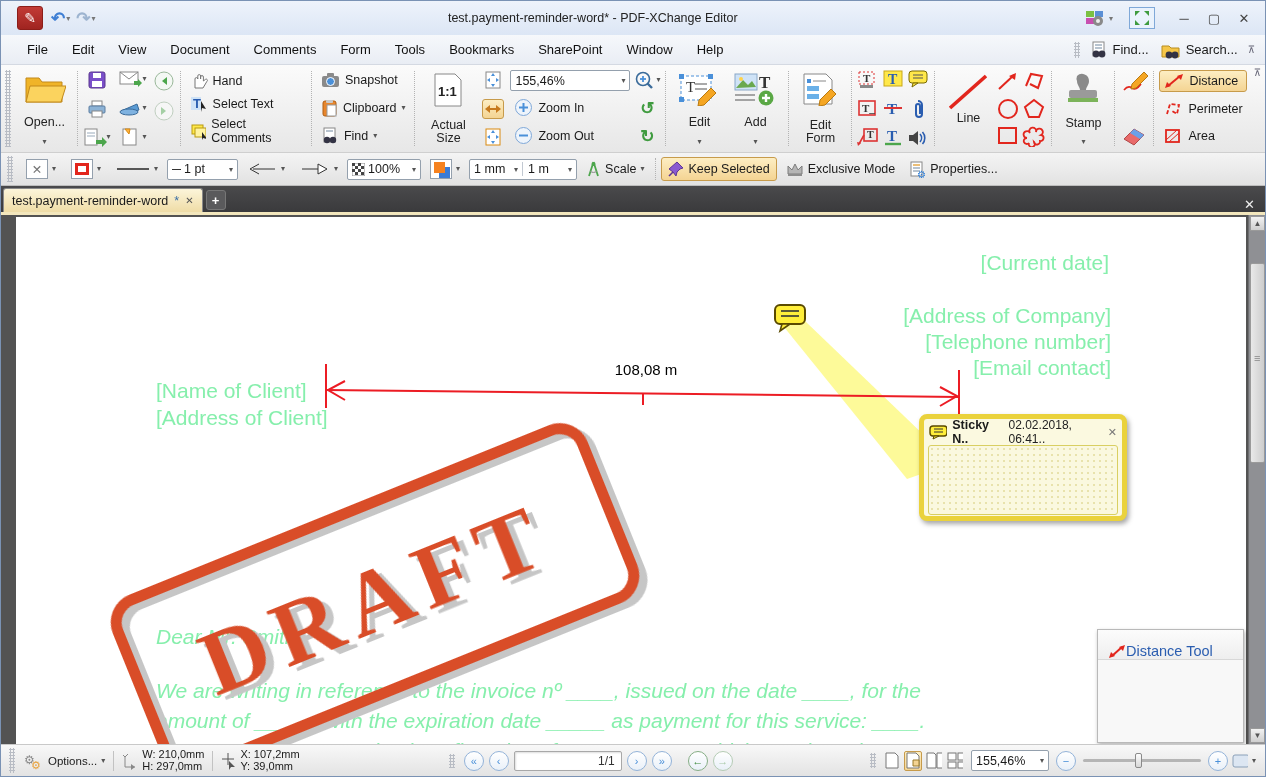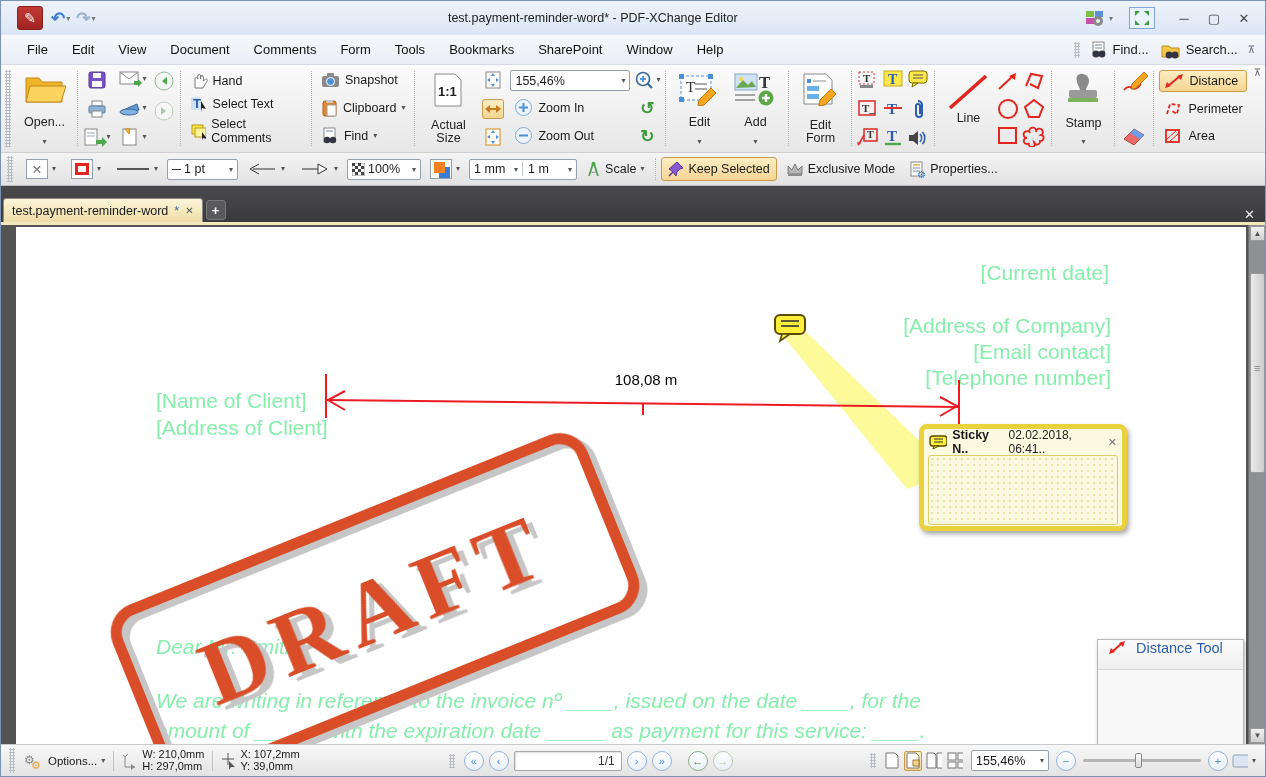--- a/index.html
+++ b/index.html
@@ -39,21 +39,21 @@
   .active-tool{background:linear-gradient(#fdeec3,#f4d493);border:1px solid #c79b4b;border-radius:3px;}
   .combo{background:#fff;border:1px solid #94a0ad;border-radius:2px;display:flex;align-items:center;font-size:12.5px;padding:1px 4px;height:21px;}
   .combo .cv{flex:1;} .combo .dn{font-size:8px;color:#555;margin-left:5px;}
 
   
   .propsbar{height:33px;background:linear-gradient(#f4f4f4,#e2e2e2);display:flex;align-items:center;padding:0 2px;flex:0 0 auto;gap:3px;border-bottom:1px solid #bdbdbd;}
   .pb-btn{display:flex;align-items:center;gap:4px;padding:3px 6px;font-size:12.5px;border-radius:3px;}
   .swatch-box{width:22px;height:20px;border:1px solid #94a0ad;background:#fff;display:flex;align-items:center;justify-content:center;}
 
   
-  .tabbar{height:36px;background:linear-gradient(#4a4a4c,#3a3a3c);display:flex;align-items:flex-end;flex:0 0 auto;}
+  .tabbar{height:26px;background:linear-gradient(#4a4a4c,#3a3a3c);display:flex;align-items:flex-end;flex:0 0 auto;}
   .tab{height:24px;background:linear-gradient(#fcf5da,#efdca6);border:1px solid #8a8a8a;border-bottom:none;border-radius:3px 3px 0 0;display:flex;align-items:center;padding:0 8px;font-size:12.5px;margin-left:2px;gap:6px;}
   .tab .star{color:#3a6ea5;}
   .tab .x{color:#555;font-size:10px;}
   .plus-tab{width:20px;height:20px;margin:0 0 2px 3px;background:#5a5a5c;border:1px solid #777;border-radius:3px;color:#fff;display:flex;align-items:center;justify-content:center;font-weight:bold;}
   .tabbar .tb-close{margin-left:auto;color:#eee;padding:0 10px;font-size:13px;}
   .tab-strip{height:3px;background:#f3e7bd;flex:0 0 auto;}
 
   
   .docarea{flex:1;background:#535353;position:relative;overflow:hidden;}
   .page{position:absolute;left:15px;top:2px;right:19px;bottom:0;background:#fff;}
@@ -71,21 +71,21 @@
   .sticky-head .x{margin-left:auto;color:#777;font-size:11px;}
   .sticky-body{margin:2px 4px;height:70px;background:#faf8df;border:1px solid #d9cf62;border-radius:3px;background-image:radial-gradient(#e8e2ac .8px,transparent .9px);background-size:6px 6px;}
 
   
   .stamp{position:absolute;left:118px;top:288px;width:512px;height:192px;transform:rotate(-22deg);z-index:4;filter:drop-shadow(6px 7px 0 #c6c6c6);display:flex;align-items:center;justify-content:center;}
   .stamp-border{position:absolute;inset:0;border:11px solid #d94d28;border-radius:30px;}
   .stamp-text{font-family:"Liberation Serif",serif;font-weight:bold;font-size:92px;letter-spacing:10px;color:#d94d28;line-height:1;}
 
   
   .dt-panel{position:absolute;left:1096px;top:414px;width:147px;height:114px;background:rgba(248,248,248,.95);border:1px solid #b9b9b9;box-shadow:1px 2px 4px rgba(0,0,0,.3);z-index:6;font-size:12.5px;}
-  .dt-head{height:30px;display:flex;align-items:flex-start;gap:10px;padding:0 10px;border-bottom:1px solid #d8d8d8;background:linear-gradient(#fcfcfc,#eeeeee);}
+  .dt-head{height:30px;display:flex;align-items:flex-end;padding:0 10px;border-bottom:1px solid #d8d8d8;background:linear-gradient(#fcfcfc,#eeeeee);}
   .dt-title{color:#2a5db0;font-size:14.5px;}
   .dt-rows{padding:6px 12px 0 0;}
   .dt-rows div{text-align:right;color:#666;line-height:15.5px;}
 
   
   .vscroll{position:absolute;right:0;top:0;bottom:0;width:17px;background:#8f9094;border-left:1px solid #6e6e70;}
   .vs-btn{position:absolute;left:1px;width:15px;height:15px;background:linear-gradient(#f2f2f2,#cfcfcf);border:1px solid #9a9a9a;color:#555;font-size:8px;display:flex;align-items:center;justify-content:center;}
   .vs-thumb{position:absolute;left:1px;width:15px;top:48px;height:200px;background:linear-gradient(90deg,#e9e9e9,#cdcdcd);border:1px solid #9a9a9a;border-radius:2px;}
   .vs-thumb:after{content:"≡";position:absolute;left:3px;top:88px;color:#888;font-size:11px;}
 
@@ -737,22 +737,22 @@
     <span class="tb-close">✕</span>
   </div>
   <div class="tab-strip"></div>
 
   <div class="docarea">
     <div class="page"></div>
 
     <div class="doc-text r-align" style="right:156px;top:36px;">[Current date]</div>
     <div class="doc-text r-align" style="right:154px;top:88px;line-height:26px;">
       <div>[Address of Company]</div>
+      <div>[Telephone number]</div>
       <div>[Email contact]</div>
-      <div>[Telephone number]</div>
     </div>
     <div class="doc-text" style="left:155px;top:164px;">[Name of Client]</div>
     <div class="doc-text" style="left:155px;top:191px;">[Address of Client]</div>
     <div class="doc-text italic" style="left:155px;top:410px;">Dear Mr. Smith,</div>
     <div class="doc-text italic" style="left:155px;top:464px;">We are writing in reference to the invoice nº ____, issued on the date ____, for the</div>
     <div class="doc-text italic" style="left:155px;top:494px;">amount of _____, with the expiration date _____  as payment for this service: ____.</div>
     <div class="doc-text italic" style="left:155px;top:524px;">Since we have not received confirmation of your payment, which may have been an</div>
 
     <svg class="overlay">
       <polygon points="783,112 804,106 952,248 906,264" fill="#fdf98e" opacity="0.9"></polygon>

